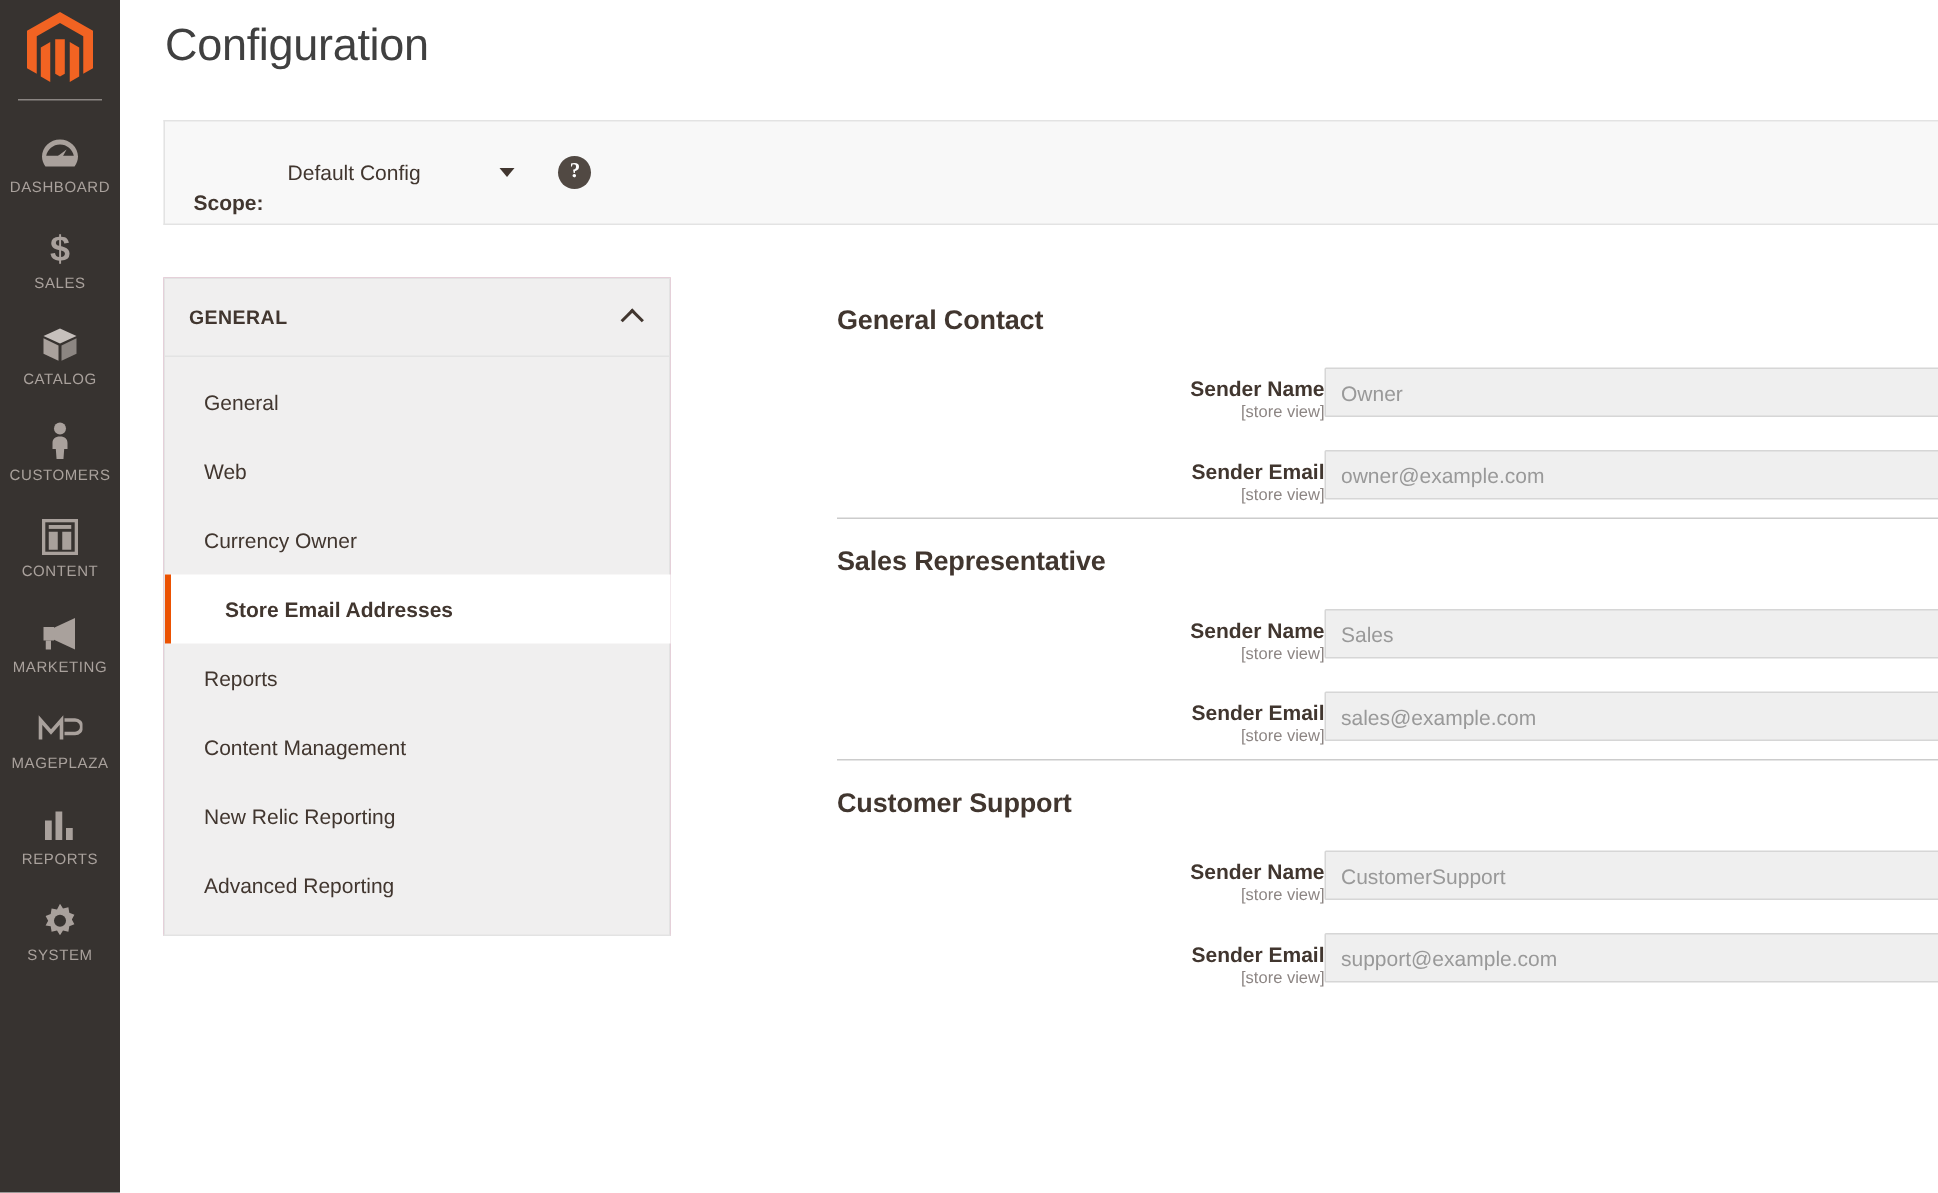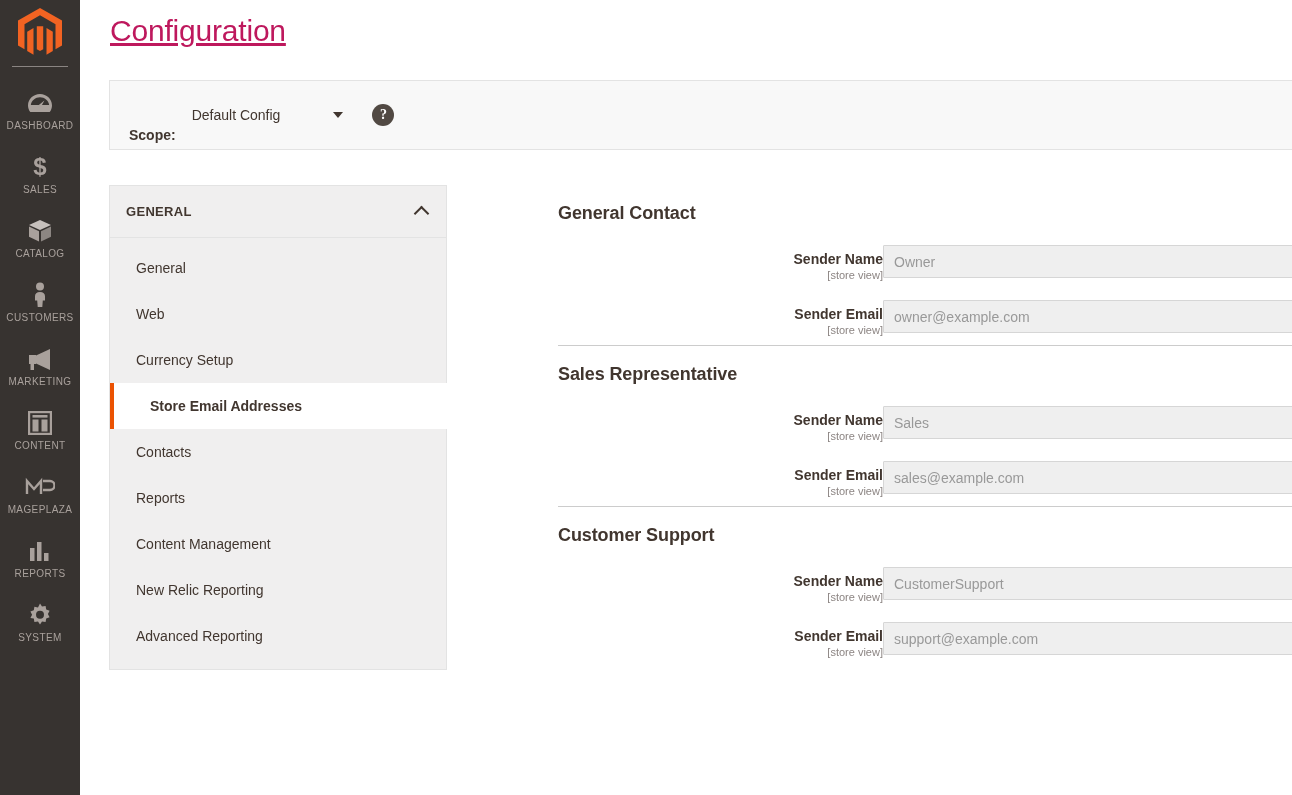--- a/index.html
+++ b/index.html
@@ -70,24 +70,23 @@
     height: 795px;
     background: #ffffff;
   }
 
   #page-title {
     position: absolute;
     left: 30px;
     top: 11px;
     font-size: 30px;
     font-weight: 400;
-    color: #be185d;
+    color: #404040;
     letter-spacing: -0.2px;
     line-height: 40px;
-    text-decoration: underline;
   }
 
   
   #scope-bar {
     position: absolute;
     left: 29px;
     top: 80px;
     right: 0px;
     height: 70px;
     background: #f8f8f8;
@@ -293,39 +292,39 @@
       <svg width="16" height="26" viewBox="0 0 16 26">
           <circle cx="8" cy="4.6" r="4" fill="#a9a19c"></circle>
           <path d="M8 10c-3.3 0-5 1.8-5 4.3v4.1h2.2L5.7 25h4.6l.5-6.6H13v-4.1C13 11.8 11.3 10 8 10z" fill="#a9a19c"></path>
         </svg>
     </span>
     <span class="nav-label">CUSTOMERS</span>
   </a>
 
   <a class="nav-item">
     <span class="nav-icon">
-      <svg width="28" height="24" viewBox="0 0 28 24">
-          <path d="M24 2 L10 8.5 L10 16.5 L24 23 Z" fill="#a9a19c"></path>
-          <rect x="3" y="8" width="7" height="9" fill="#a9a19c"></rect>
-          <rect x="4.5" y="17" width="3.5" height="6" fill="#a9a19c"></rect>
-        </svg>
-    </span>
-    <span class="nav-label">MARKETING</span>
-  </a>
-
-  <a class="nav-item">
-    <span class="nav-icon">
       <svg width="24" height="24" viewBox="0 0 24 24">
           <rect x="1" y="1" width="22" height="22" fill="none" stroke="#a9a19c" stroke-width="2.4"></rect>
           <rect x="4.5" y="8.5" width="6" height="12" fill="#a9a19c"></rect>
           <rect x="13.5" y="8.5" width="6" height="12" fill="#a9a19c"></rect>
           <rect x="4.5" y="4" width="15" height="2.6" fill="#a9a19c"></rect>
         </svg>
     </span>
     <span class="nav-label">CONTENT</span>
+  </a>
+
+  <a class="nav-item">
+    <span class="nav-icon">
+      <svg width="28" height="24" viewBox="0 0 28 24">
+          <path d="M24 2 L10 8.5 L10 16.5 L24 23 Z" fill="#a9a19c"></path>
+          <rect x="3" y="8" width="7" height="9" fill="#a9a19c"></rect>
+          <rect x="4.5" y="17" width="3.5" height="6" fill="#a9a19c"></rect>
+        </svg>
+    </span>
+    <span class="nav-label">MARKETING</span>
   </a>
 
   <a class="nav-item">
     <span class="nav-icon">
       <svg width="30" height="22" viewBox="0 0 30 22">
           <path d="M2 18 L2 5 L9 13 L16 5 L16 18" fill="none" stroke="#a9a19c" stroke-width="2.4"></path>
           <path d="M18 5 L25 5 A4.5 4.5 0 0125 14 L18 14" fill="none" stroke="#a9a19c" stroke-width="2.4"></path>
         </svg>
     </span>
     <span class="nav-label">MAGEPLAZA</span>
@@ -368,23 +367,22 @@
   </div>
 
   <div id="config-nav">
     <div class="section-head">
       <span class="section-head-title">GENERAL</span>
       <span class="chev"></span>
     </div>
     <div class="section-body">
       <a class="nav-link">General</a>
       <a class="nav-link">Web</a>
-      <a class="nav-link">Currency Setup</a>
+      <a class="nav-link">Currency Owner</a>
       <a class="nav-link current">Store Email Addresses</a>
-      <a class="nav-link">Contacts</a>
       <a class="nav-link">Reports</a>
       <a class="nav-link">Content Management</a>
       <a class="nav-link">New Relic Reporting</a>
       <a class="nav-link">Advanced Reporting</a>
     </div>
   </div>
 
   <div id="form-col">
 
     <section class="fieldset">

